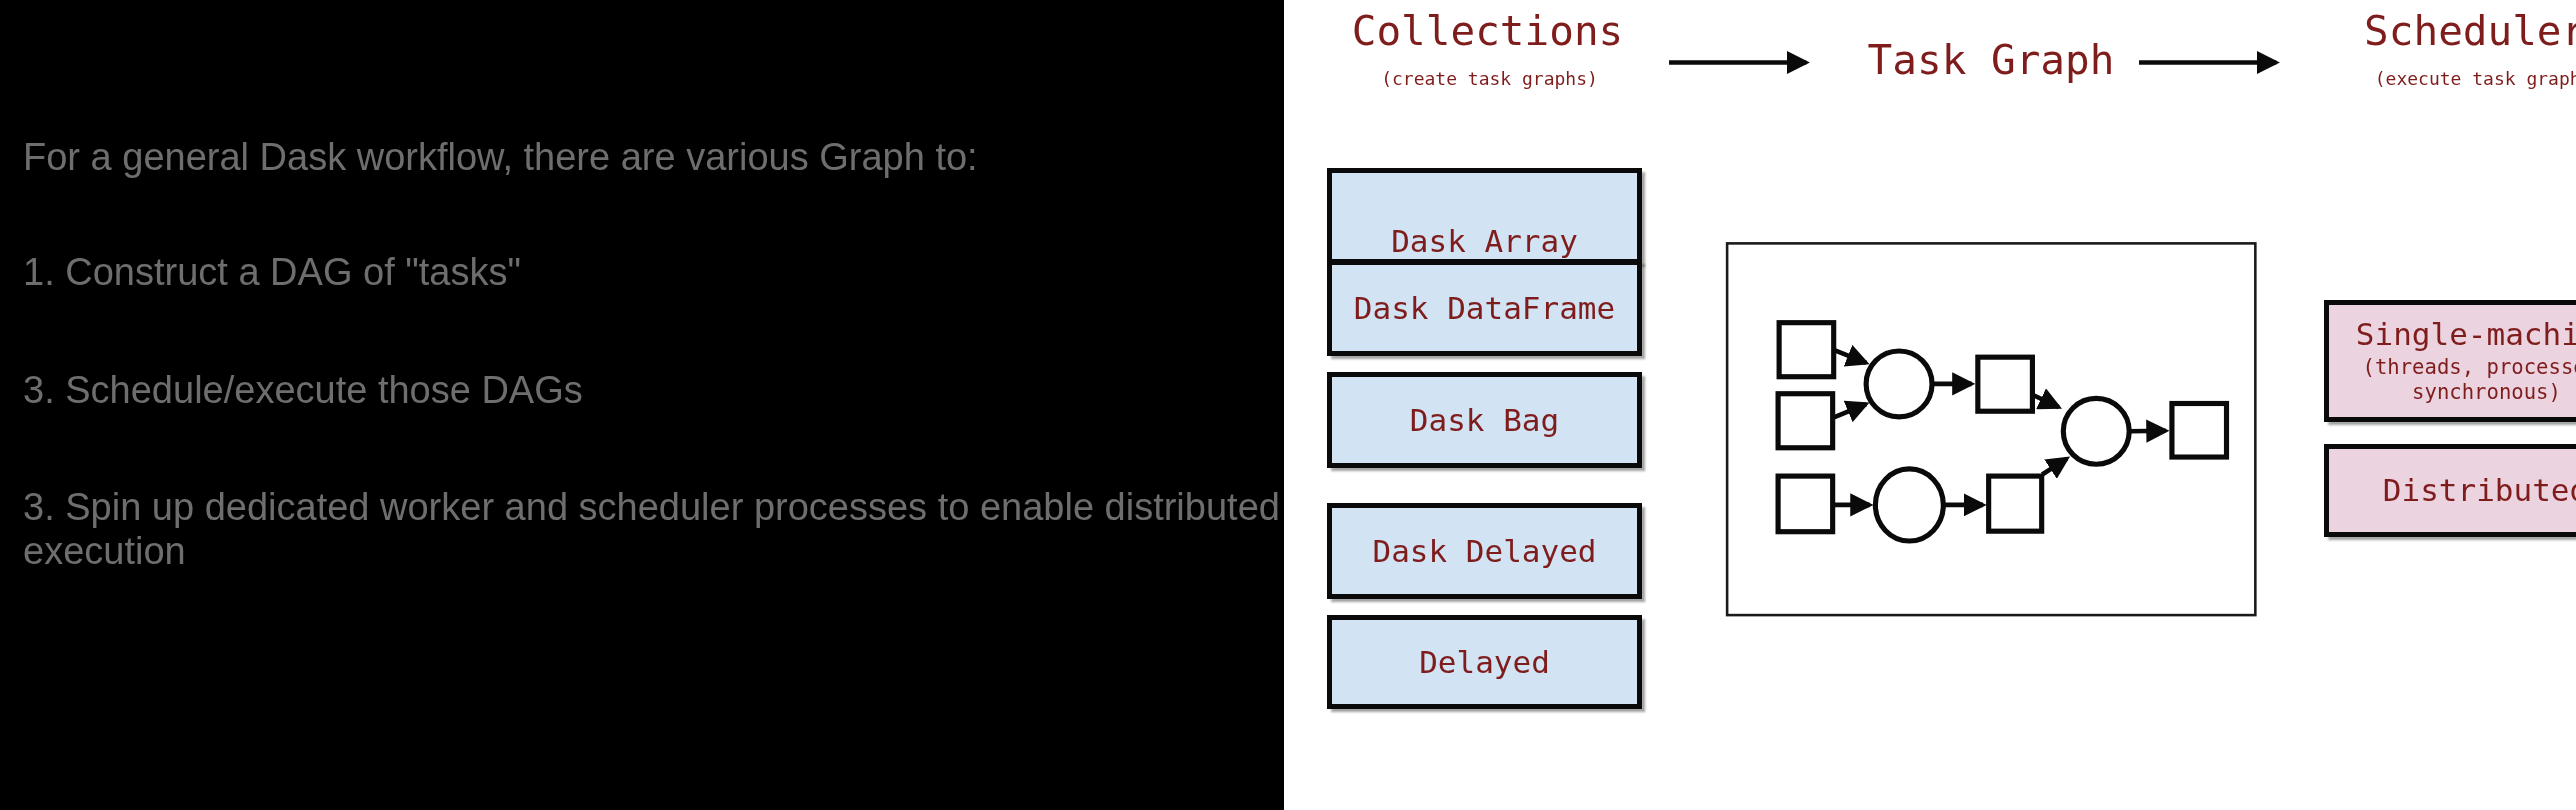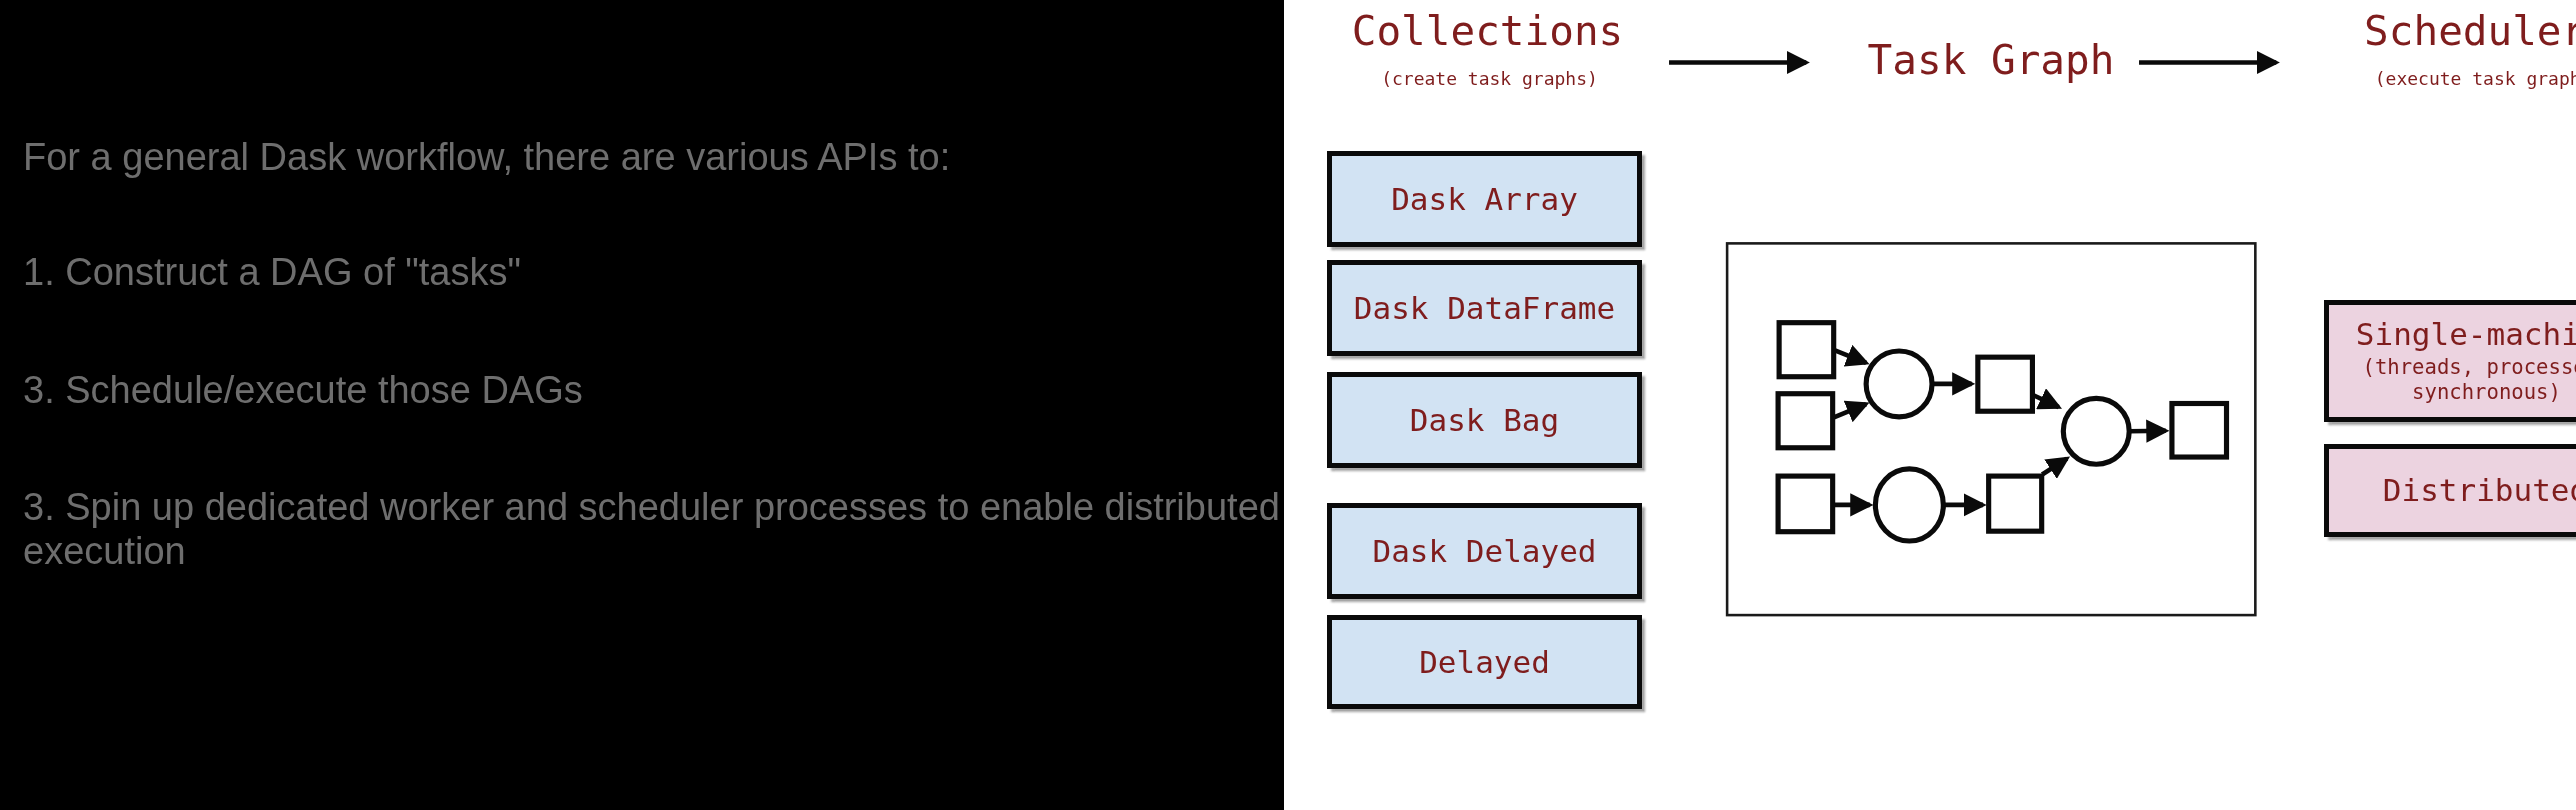--- a/index.html
+++ b/index.html
@@ -44,21 +44,21 @@
   .coll-box {
     position: absolute;
     left: 1321px; width: 315px; height: 96px;
     box-sizing: border-box;
     background: #d2e3f3;
     border: 5.7px solid #0a0a0a;
     box-shadow: 3.6px 3.6px 2.1px rgba(60,60,60,0.45);
     display: flex; align-items: center; justify-content: center;
     font-size: 31px;
   }
-  .coll-0 { top: 151px; }
+  .coll-0 { top: 168px; align-items: flex-end; }
   .coll-1 { top: 260px; }
   .coll-2 { top: 372px; }
   .coll-3 { top: 503px; }
   .coll-4 { top: 615px; height: 94px; }
 
   
   .graph-svg { position: absolute; left: 1723px; top: 240px; }
 
   
   .sched-box {
@@ -74,21 +74,21 @@
   .sched-dist   { left: 2324px; top: 444px; width: 317px; height: 93px; }
   .sched-title { font-size: 31px; line-height: 1.1; }
   .sched-sub   { font-size: 20.6px; line-height: 1.2; width: 263px; margin-top: 4.1px; }
 </style>
 </head>
 <body>
 
 <div id="slide">
 
   <div class="left-panel">
-    <div class="slide-text intro">For a general Dask workflow, there are various APIs to:</div>
+    <div class="slide-text intro">For a general Dask workflow, there are various Graph to:</div>
     <div class="slide-text bullet1">1. Construct a DAG of "tasks"</div>
     <div class="slide-text bullet2">3. Schedule/execute those DAGs</div>
     <div class="slide-text bullet3">3. Spin up dedicated worker and scheduler processes to enable distributed execution</div>
   </div>
 
   <div class="mono pipe-title collections-title">Collections</div>
   <div class="mono pipe-sub collections-sub">(create task graphs)</div>
 
   <svg class="header-arrow" style="left:1668px; top:47px;" width="165" height="31" viewBox="0 0 320 60">
     <defs>

